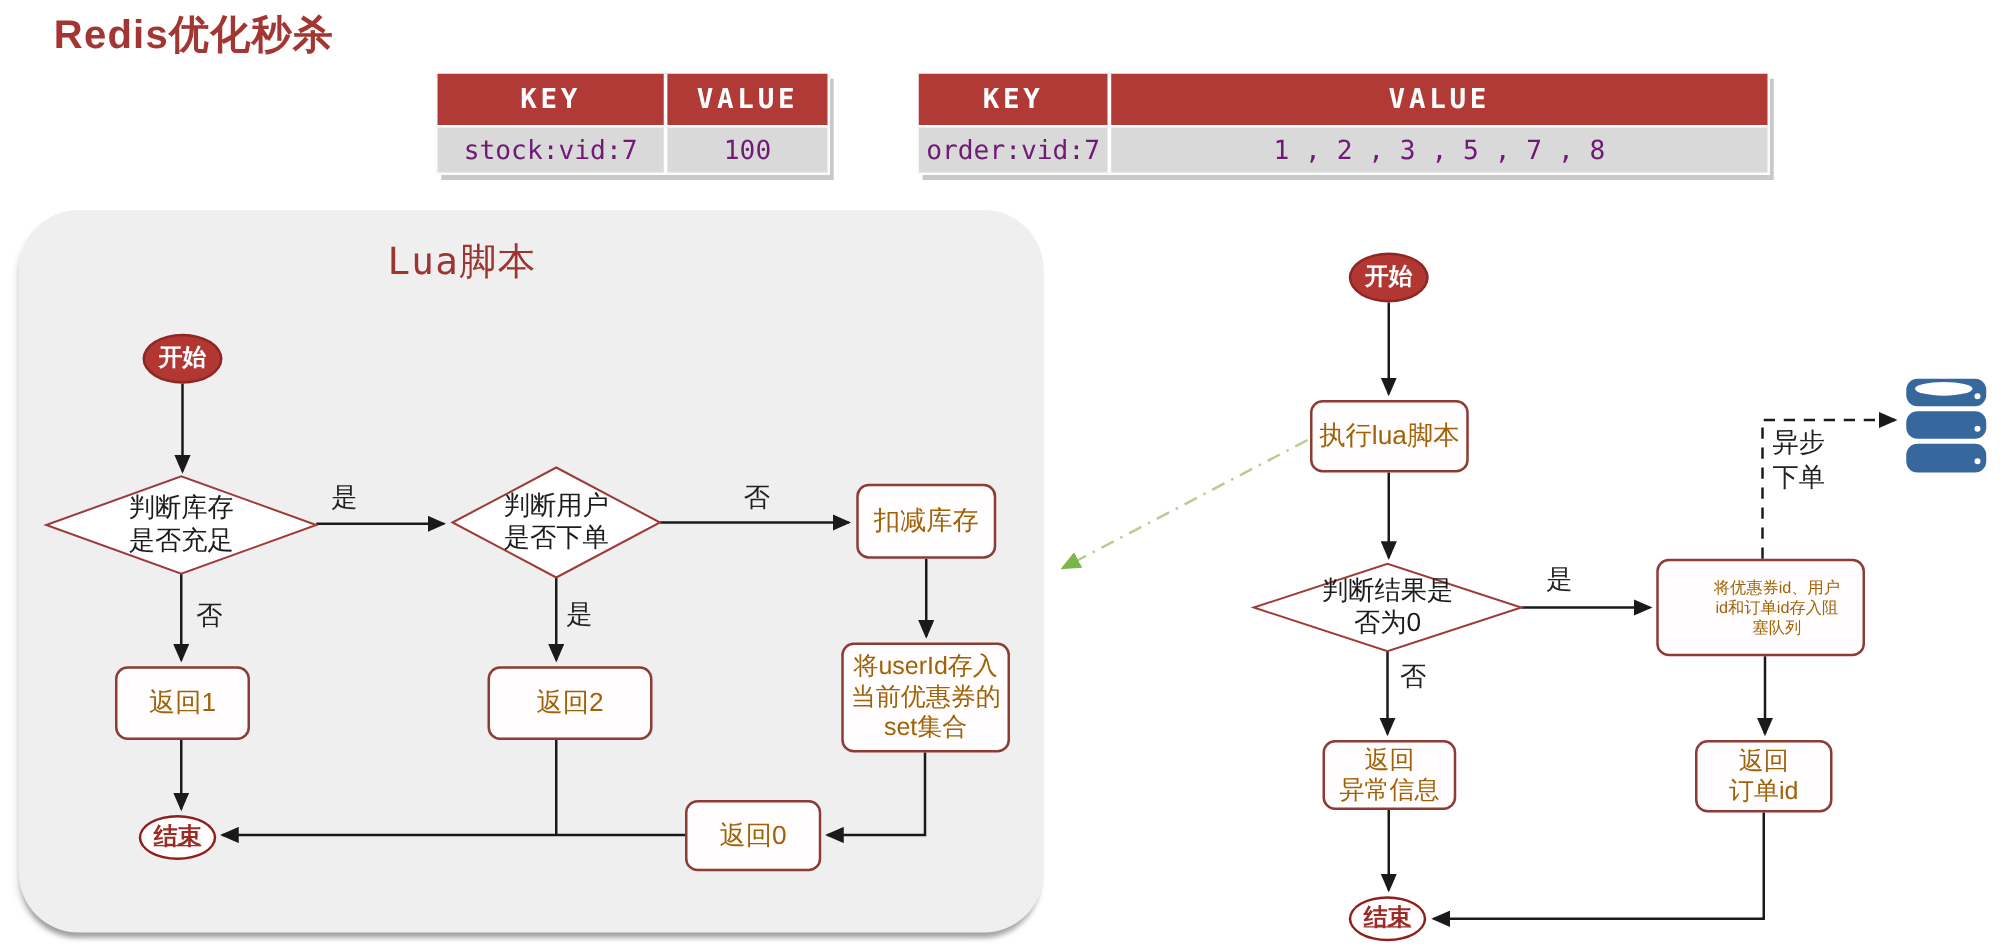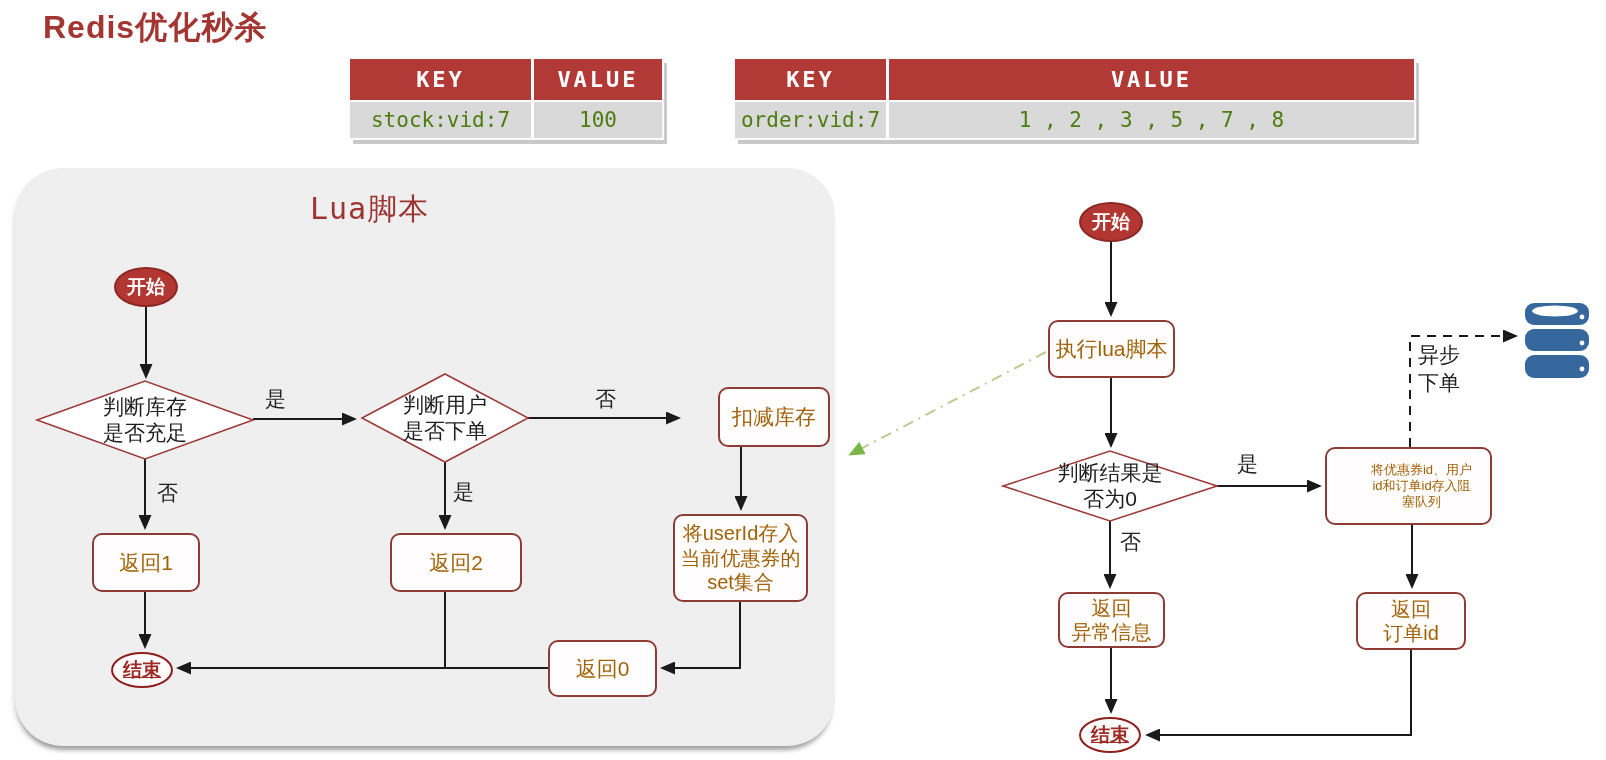--- a/index.html
+++ b/index.html
@@ -22,21 +22,21 @@
     display:grid; border:2px solid #fbfbfb;
     box-shadow:4px 5px 0 -1px #c9c9c9;
     font-family:"DejaVu Sans Mono","Liberation Mono",monospace;
   }
   .kv-table .hcell {
     background:#b23a36; color:#ffffff; font-weight:bold; font-size:22px;
     letter-spacing:3px; display:flex; align-items:center; justify-content:center;
     height:41px;
   }
   .kv-table .bcell {
-    background:#d9d9d9; color:#4d7c0f; font-size:21px;
+    background:#d9d9d9; color:#701a75; font-size:21px;
     display:flex; align-items:center; justify-content:center; height:38px;
     border-top:2px solid #fff;
   }
   .kv-table .colsep { border-right:3px solid #ffffff; }
 
   
   .lua-panel {
     left:15px; top:168px; width:820px; height:578px;
     background:#f0eff0; border-radius:48px;
     box-shadow:0 7px 4px -3px rgba(110,110,110,.55), -4px 5px 6px -4px rgba(120,120,120,.35);
@@ -147,21 +147,21 @@
   </svg>
 
   <div class="abs node terminal-start" style="left:114px; top:267px; width:64px; height:40px;">开始</div>
 
   <div class="abs node diamond-text" style="left:75px; top:390px; width:140px; height:60px;">判断库存
 是否充足</div>
 
   <div class="abs node diamond-text" style="left:375px; top:388px; width:140px; height:60px;">判断用户
 是否下单</div>
 
-  <div class="abs node proc" style="left:685px; top:387px; width:112px; height:60px;margin-left:33px;">扣减库存</div>
+  <div class="abs node proc" style="left:685px; top:387px; width:112px; height:60px;">扣减库存</div>
 
   <div class="abs node proc" style="left:92px; top:533px; width:108px; height:59px;">返回1</div>
 
   <div class="abs node proc" style="left:390px; top:533px; width:132px; height:59px;">返回2</div>
 
   <div class="abs node proc" style="left:673px; top:514px; width:135px; height:88px; font-size:20px;">将userId存入
 当前优惠券的
 set集合</div>
 
   <div class="abs node proc" style="left:548px; top:640px; width:109px; height:57px;">返回0</div>

